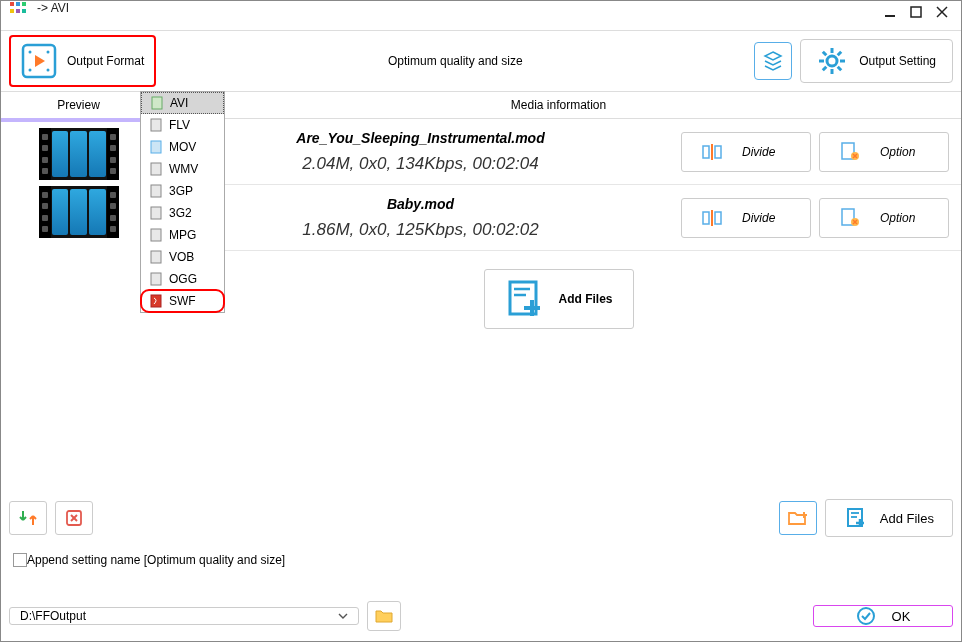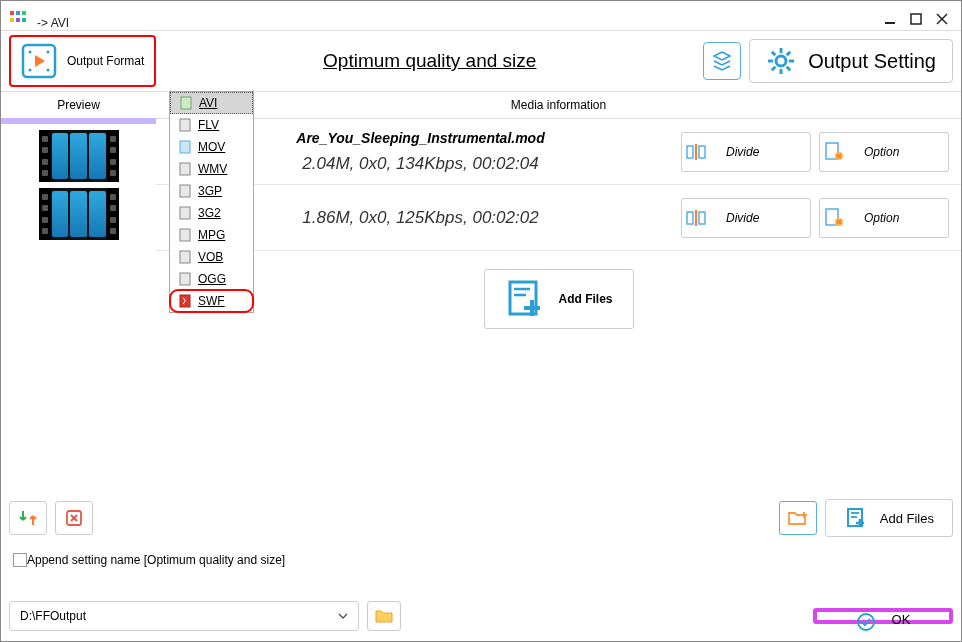--- a/index.html
+++ b/index.html
@@ -1,73 +1,73 @@
 <!DOCTYPE html>
 <html><head>
 <meta charset="utf-8">
 <style>
 * { box-sizing: border-box; margin: 0; padding: 0; font-family: Arial, sans-serif; }
 body { background: #fff; width: 962px; height: 642px; border: 1px solid #888; position: relative; overflow: hidden; }
 
-.titlebar { height: 30px; display: flex; align-items: flex-end; padding: 0 8px; border-bottom: 1px solid #ddd; }
+.titlebar { height: 30px; display: flex; align-items: flex-start; padding: 0 8px; border-bottom: 1px solid #ddd; }
 .app-icon { width: 20px; height: 20px; margin-right: 8px; }
 .title-text { font-size: 12px; color: #222; flex: 1; }
 .win-controls { display: flex; gap: 4px; }
 .win-btn { width: 22px; height: 22px; display: flex; align-items: center; justify-content: center; cursor: pointer; }
 
 .toolbar { display: flex; align-items: center; padding: 6px 8px; gap: 8px; height: 60px; }
 .output-format-btn { display: flex; align-items: center; gap: 10px; border: 2px solid #ff0000; border-radius: 4px; padding: 6px 10px; cursor: pointer; }
 .of-icon { width: 36px; height: 36px; }
 .of-label { font-size: 12px; }
 
-.toolbar-center { flex: 1; text-align: center; font-size: 19px; text-decoration: underline; }
+.toolbar-center { flex: 1; text-align: center; font-size: 12px; }
 .layers-btn { width: 38px; height: 38px; border: 1px solid #58aee8; border-radius: 4px; display:flex; align-items:center; justify-content:center; cursor:pointer; }
 .output-setting-btn { display: flex; align-items: center; gap: 12px; border: 1px solid #ccc; border-radius: 4px; padding: 6px 16px; cursor: pointer; }
-.os-label { font-size: 20px; }
+.os-label { font-size: 12px; }
 
 .main { display: flex; position: relative; }
 .left-col { width: 155px; }
-.preview-header { text-align:center; font-size: 12px; padding: 6px 4px; border-top: 1px solid #ddd; border-bottom: 6px solid #c4b5fd; }
+.preview-header { text-align:center; font-size: 12px; padding: 6px 4px; border-top: 1px solid #ddd; border-bottom: 4px solid #c4b5fd; }
 .preview-list { padding: 6px 0; display:flex; flex-direction:column; align-items:center; gap: 6px; }
 .thumb { width: 80px; height: 52px; background: #111; border-radius: 2px; position: relative; display:flex; }
 .thumb .strip { width: 12px; background: #000; display:flex; flex-direction:column; justify-content:space-around; padding: 3px 0; }
 .thumb .strip span { width: 6px; height: 6px; background:#555; margin: 0 auto; border-radius:1px; }
 .thumb .mid { flex:1; display:flex; }
 .thumb .mid span { flex:1; margin:3px 1px; background: linear-gradient(#2fa8df,#1578b5); border-radius:2px; }
 
-.format-dropdown { position: absolute; left: 168px; top: 0; width: 85px; background: #fff; border: 1px solid #aaa; z-index: 5; text-decoration: underline; }
+.format-dropdown { position: absolute; left: 139px; top: 0; width: 85px; background: #fff; border: 1px solid #aaa; z-index: 5; }
 .fmt-item { display:flex; align-items:center; gap:6px; font-size:12px; padding: 3px 8px; height: 22px; cursor:pointer; }
 .fmt-item.sel { background: #d6d6d6; border: 1px dotted #555; }
 .fmt-item.highlight-red { outline: 2px solid #ff0000; outline-offset: -1px; border-radius: 8px; }
 .fmt-icon { width: 14px; height: 14px; display:inline-flex; align-items:center; justify-content:center; }
 
 .right-col { flex:1; }
 .media-header { text-align:center; font-size: 12px; padding: 6px 0; border-top: 1px solid #ddd; border-bottom: 1px solid #ddd; }
 .file-row { height: 66px; border-bottom: 1px solid #e6e6e6; display:flex; align-items:center; padding: 0 12px; gap: 8px; font-style: italic; }
 .file-info { flex:1; text-align:center; }
 .file-name { font-size: 14px; font-weight: bold; margin-bottom: 8px; }
 .file-meta { font-size: 17px; color: #333; }
-.action-btn { display:flex; align-items:center; gap: 18px; border: 1px solid #ccc; border-radius: 3px; padding: 8px 4px; font-size: 12px; cursor:pointer; min-width: 130px; }
+.action-btn { display:flex; align-items:center; gap: 18px; border: 1px solid #ccc; border-radius: 3px; padding: 8px 20px; font-size: 12px; cursor:pointer; min-width: 130px; }
 .action-btn .ic { width: 22px; height: 22px; }
 
 .add-files-big { width: 150px; height: 60px; margin: 18px auto 0; border: 1px solid #ccc; border-radius: 3px; display:flex; align-items:center; justify-content:center; gap: 12px; cursor:pointer; font-size: 12px; font-weight:bold; }
 
 .bottom-bar1 { position:absolute; left:8px; right:8px; bottom: 104px; display:flex; align-items:center; gap: 8px; }
 .mini-btn { width: 38px; height: 34px; border: 1px solid #ccc; border-radius: 3px; display:flex; align-items:center; justify-content:center; cursor:pointer; }
 .mini-btn.blue { border-color: #58aee8; }
 .spacer { flex:1; }
 .add-files-small { display:flex; align-items:center; gap: 12px; border:1px solid #ccc; border-radius:3px; padding: 6px 18px; cursor:pointer; font-size:13px; }
 
 .append-row { position:absolute; left:12px; bottom: 74px; display:flex; align-items:center; gap: 0; font-size: 12px; }
 .chk { width: 14px; height:14px; border:1px solid #999; }
 
 .bottom-bar2 { position:absolute; left:8px; right:8px; bottom: 10px; display:flex; align-items:center; gap: 8px; }
-.path-combo { flex: 0 0 350px; height: 30px; border:1px solid #ccc; border-radius:3px; display:flex; align-items:center; padding: 0 10px; font-size:12px; justify-content:space-between; cursor:pointer; }
+.path-combo { flex: 0 0 350px; height: 18px; border:1px solid #ccc; border-radius:3px; display:flex; align-items:center; padding: 0 10px; font-size:12px; justify-content:space-between; cursor:pointer; }
 .folder-btn { width: 34px; height: 30px; border:1px solid #ccc; border-radius:3px; display:flex; align-items:center; justify-content:center; cursor:pointer; }
-.ok-btn { width: 140px; height: 16px; border:4px solid #d946ef; border-radius:3px; display:flex; align-items:flex-start; justify-content:center; gap: 16px; font-size:13px; cursor:pointer; }
+.ok-btn { width: 140px; height: 22px; border:1px solid #d946ef; border-radius:3px; display:flex; align-items:center; justify-content:center; gap: 16px; font-size:13px; cursor:pointer; }
 
 svg { display:block; }
 </style>
 </head>
 <body>
 
 <div class="titlebar">
   <span class="app-icon">
     <svg viewBox="0 0 20 20">
         <rect x="1" y="1" width="4" height="4" fill="#e74c3c"></rect>
@@ -297,20 +297,21 @@
               <circle cx="15" cy="15" r="4" fill="#ffb84d"></circle>
               <path d="M13 13 L17 17 M17 13 L13 17" stroke="#ff7a29" stroke-width="1.5"></path>
             </svg>
           </span>
         <span>Option</span>
       </div>
     </div>
 
     <div class="file-row">
       <div class="file-info">
+        <div class="file-name">Baby.mod</div>
         <div class="file-meta">1.86M, 0x0, 125Kbps, 00:02:02</div>
       </div>
       <div class="action-btn">
         <span class="ic">
             <svg width="22" height="22" viewBox="0 0 22 22">
               <rect x="1" y="5" width="6" height="12" fill="none" stroke="#58aee8" stroke-width="1.5"></rect>
               <rect x="13" y="5" width="6" height="12" fill="none" stroke="#58aee8" stroke-width="1.5"></rect>
               <line x1="10" y1="3" x2="10" y2="19" stroke="#ff7a29" stroke-width="2"></line>
             </svg>
           </span>

